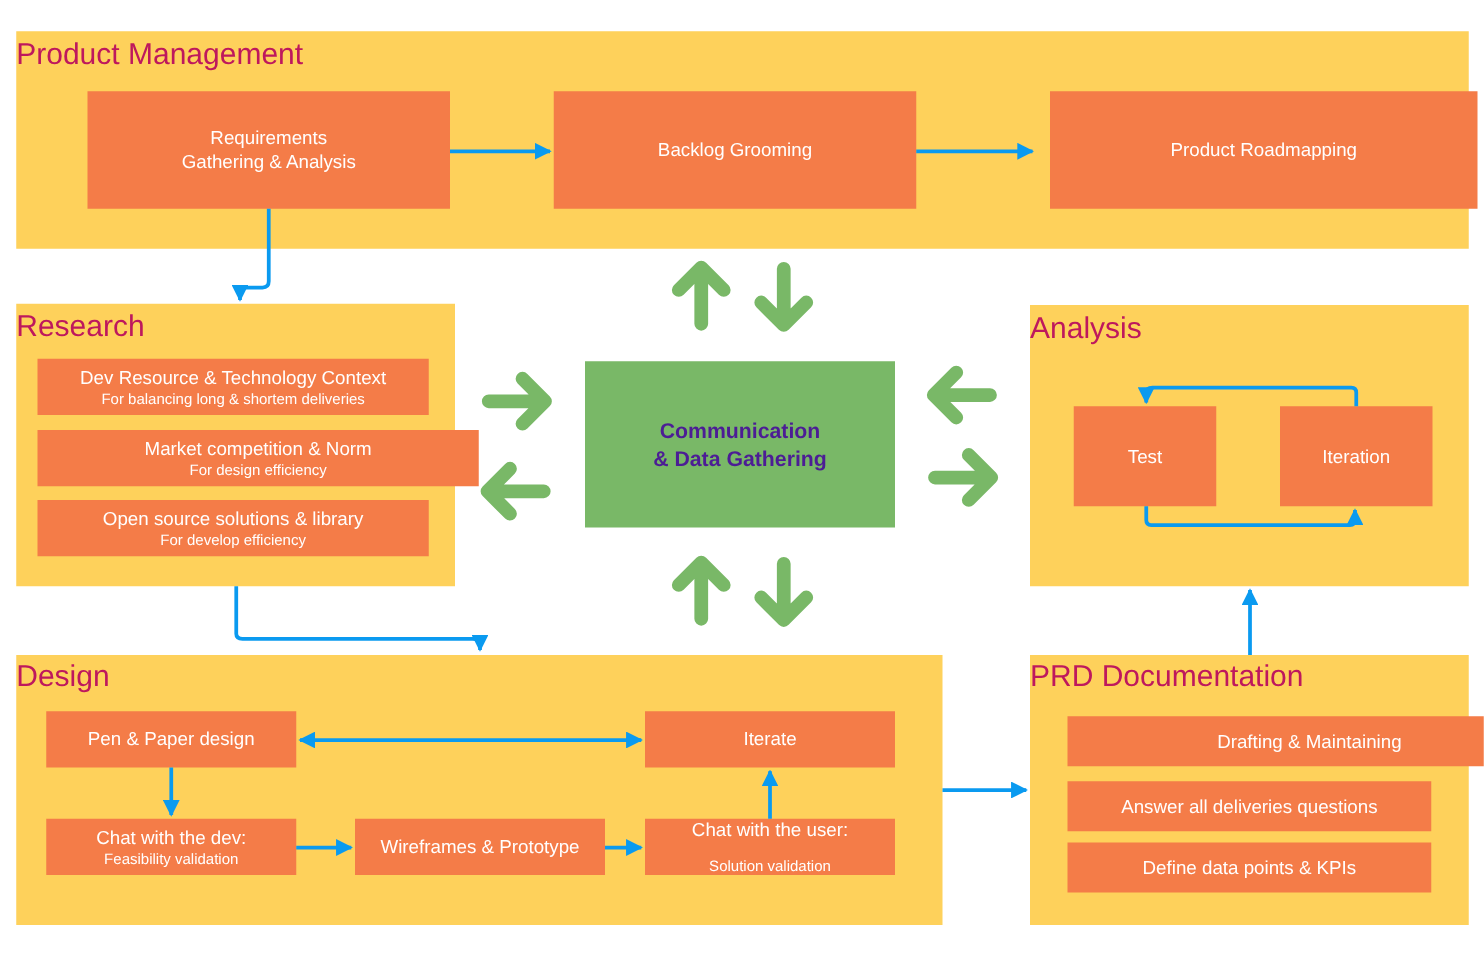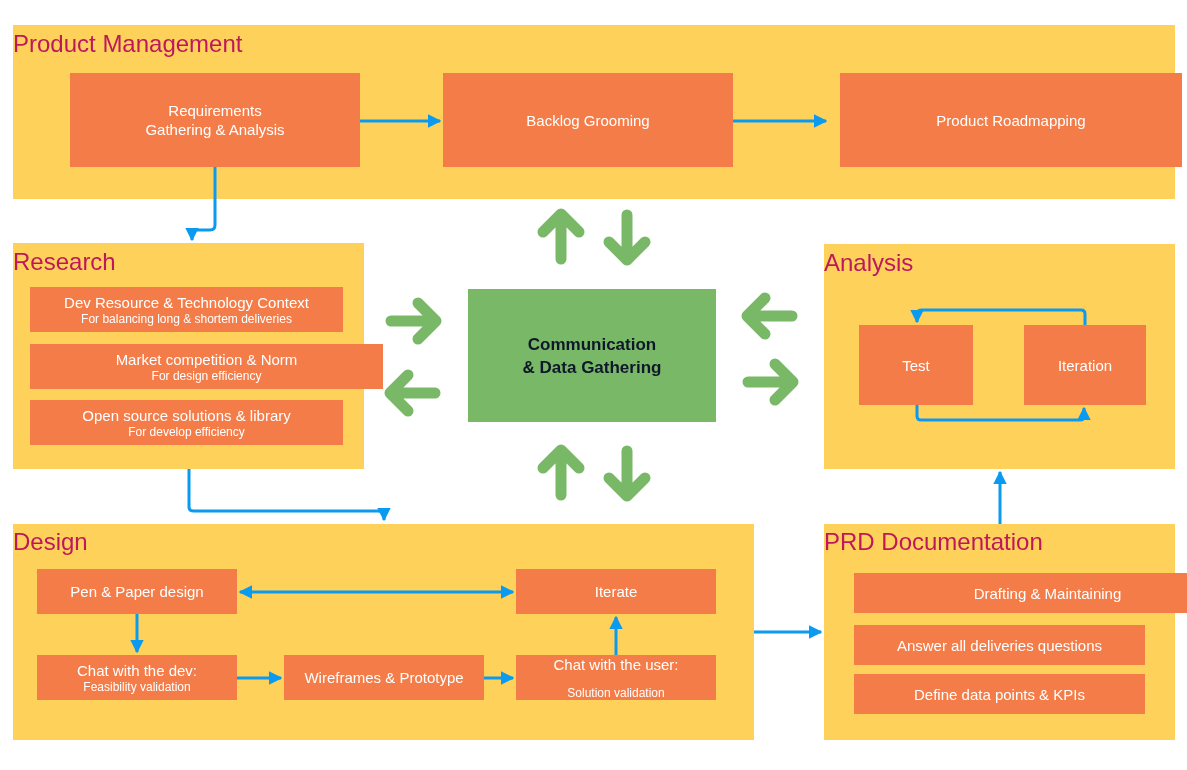--- a/index.html
+++ b/index.html
@@ -5,21 +5,21 @@
   html, body { margin: 0; padding: 0; background: #ffffff; }
   body { width: 1187px; height: 770px; position: relative; overflow: hidden;
          font-family: "Liberation Sans", sans-serif; }
   .container { position: absolute; background: #fed15b; }
   .container-title { position: absolute; left: 0; right: 0; text-align: left;
                      color: #be185d; font-size: 24px; }
   .box { position: absolute; background: #f47c48; color: #ffffff; display: flex;
          flex-direction: column; align-items: center; justify-content: center;
          text-align: center; font-size: 15px; line-height: 19px; }
   .box .sub { font-size: 12px; line-height: 14px; }
-  .hub { position: absolute; background: #79b867; color: #0f172a; display: flex;
+  .hub { position: absolute; background: #79b867; color: #4c1d95; display: flex;
          flex-direction: column; align-items: center; justify-content: center;
          text-align: center; font-weight: bold; font-size: 17px; line-height: 23px; }
   svg.overlay { position: absolute; left: 0; top: 0; pointer-events: none; }
 </style>
 </head>
 <body>
 
 <div class="container" style="left:13px; top:25px; width:1162px; height:174px;">
   <div class="container-title" style="top:5px;">Product Management</div>
 </div>

